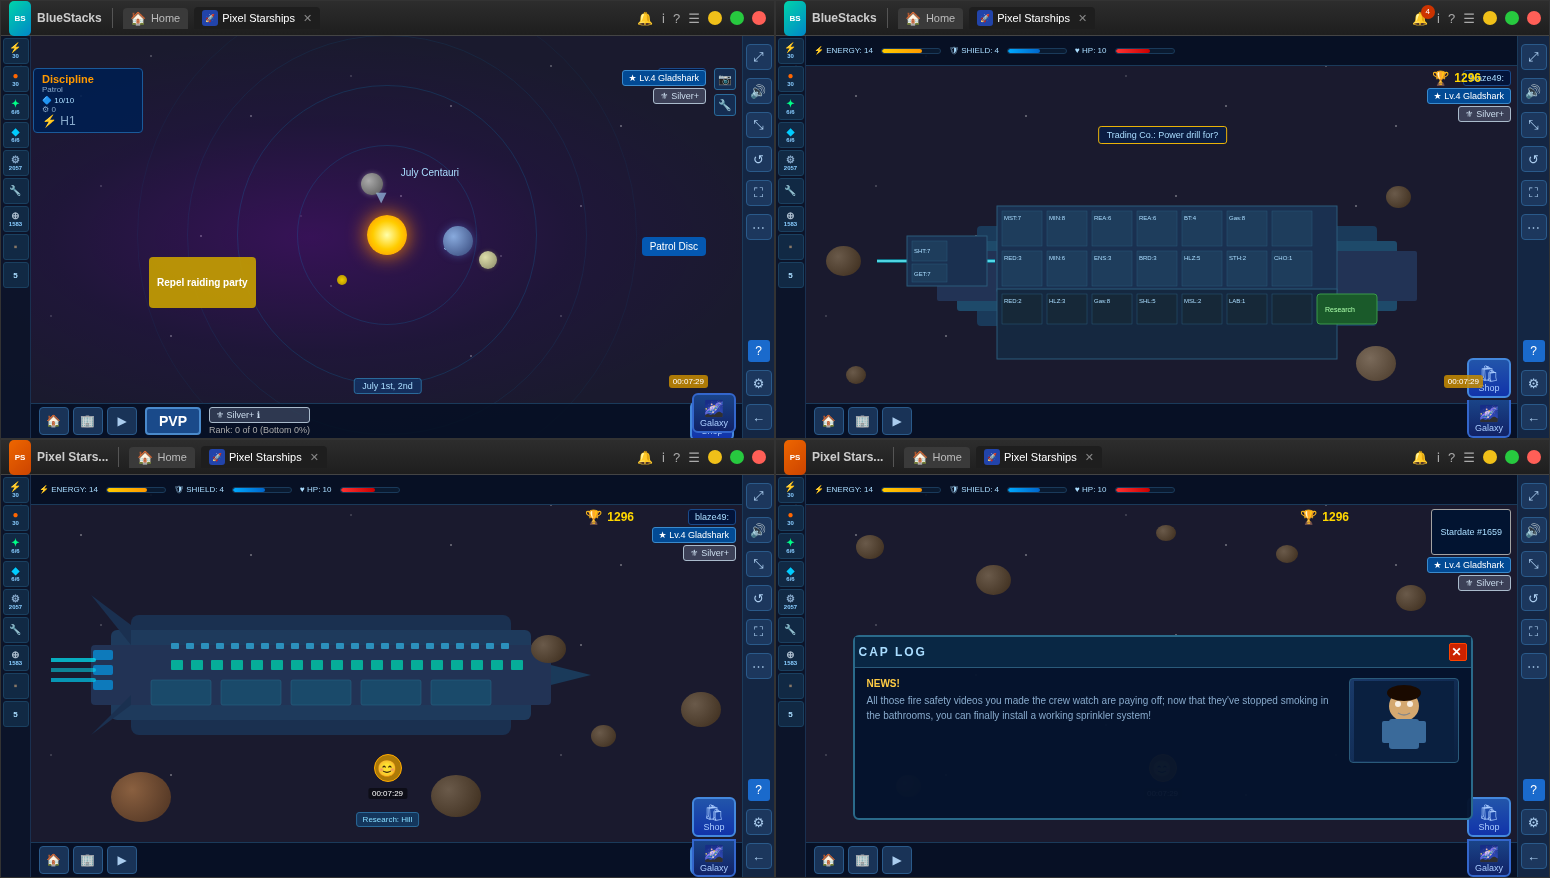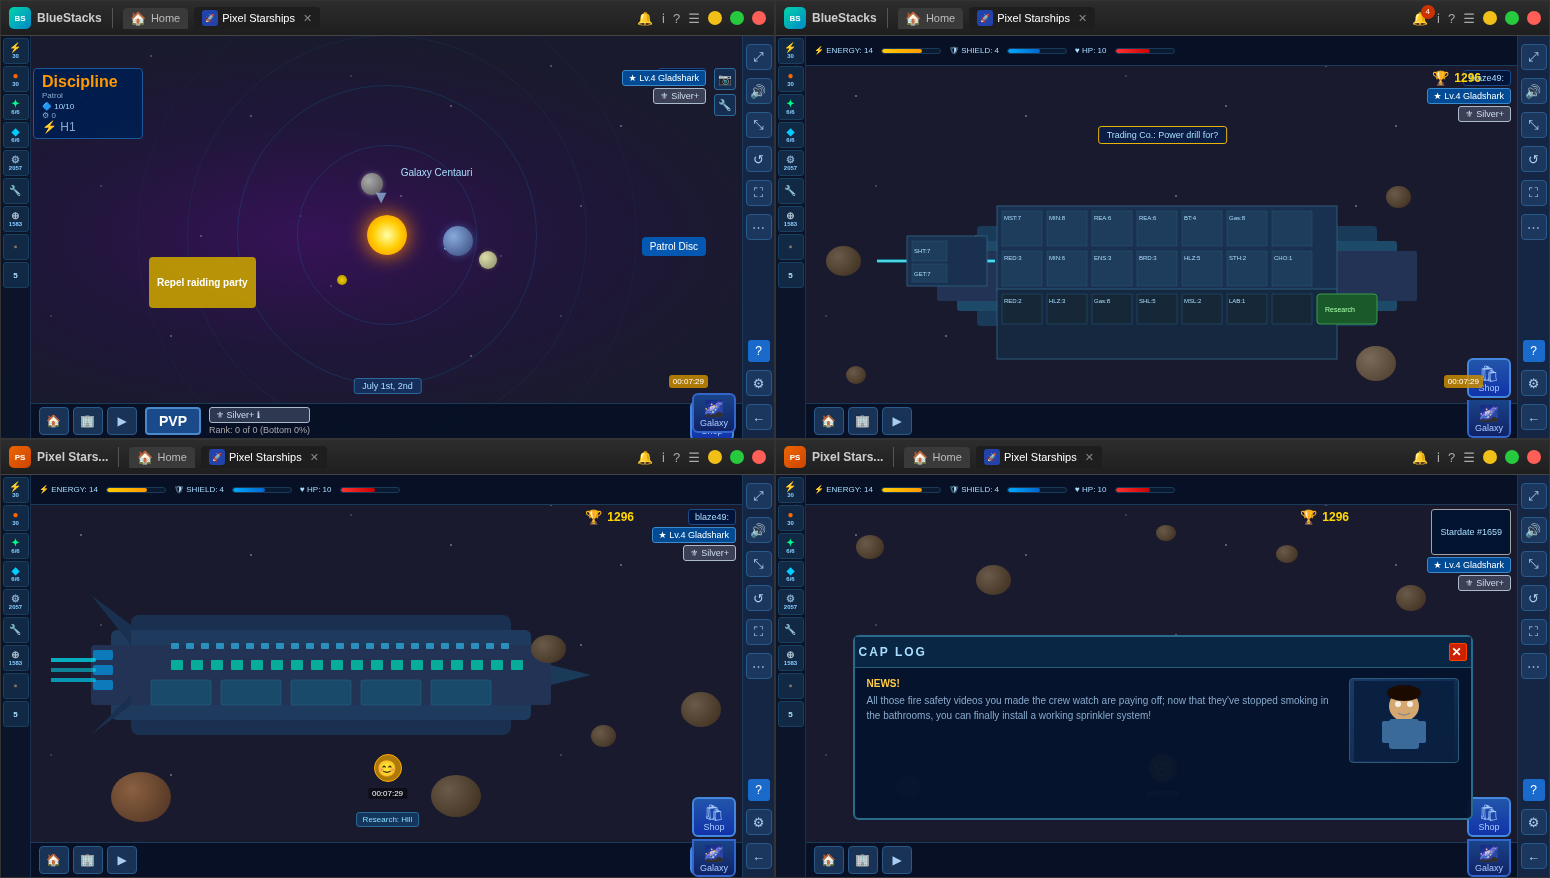--- a/index.html
+++ b/index.html
@@ -297,21 +297,21 @@
 
     .quadrant-wrapper {
       display: flex;
       flex-direction: column;
       width: 100%;
       height: 100%;
     }
 
     .bluestacks-logo {
       width: 22px;
-      height: 22px;
+      height: 35px;
       background: linear-gradient(135deg, #00d4aa 0%, #0087c8 100%);
       border-radius: 5px;
       display: flex;
       align-items: center;
       justify-content: center;
       font-size: 9px;
       color: white;
       font-weight: bold;
     }
 
@@ -423,21 +423,21 @@
       border-radius: 4px;
       padding: 4px 8px;
       color: #aaddff;
       font-size: 9px;
       z-index: 5;
       min-width: 110px;
     }
     .discipline-title {
       color: #ff9900;
       font-weight: bold;
-      font-size: 16px;
+      font-size: 11px;
     }
 
     
     .player-name {
       position: absolute;
       top: 32px;
       right: 68px;
       background: rgba(0,20,60,0.85);
       border: 1px solid #1a4a8a;
       color: #aaddff;
@@ -720,21 +720,21 @@
 
       <div class="galaxy-map">
 
         <div class="orbit-ring" style="width:180px;height:180px;top:50%;left:50%;transform:translate(-50%,-50%);"></div>
         <div class="orbit-ring" style="width:300px;height:300px;top:50%;left:50%;transform:translate(-50%,-50%);"></div>
         <div class="orbit-ring" style="width:400px;height:400px;top:50%;left:50%;transform:translate(-50%,-50%);border-color:rgba(0,180,255,0.08);"></div>
         <div class="orbit-ring" style="width:500px;height:500px;top:50%;left:50%;transform:translate(-50%,-50%);border-color:rgba(0,180,255,0.05);"></div>
 
         <div style="position:absolute;width:40px;height:40px;background:radial-gradient(circle,#ffffaa,#ffcc00,#ff8800);border-radius:50%;top:50%;left:50%;transform:translate(-50%,-50%);box-shadow:0 0 20px #ff8800;"></div>
 
-        <div style="position:absolute;top:30%;left:52%;color:#aaddff;font-size:10px;white-space:nowrap;">Galaxy Centauri</div>
+        <div style="position:absolute;top:30%;left:52%;color:#aaddff;font-size:10px;white-space:nowrap;">July Centauri</div>
 
         <div style="position:absolute;top:52%;left:58%;color:#aaddff;font-size:10px;">Sol</div>
 
         <div class="planet" style="width:22px;height:22px;background:radial-gradient(circle at 35% 35%,#aaaaaa,#555555);top:35%;left:48%;margin-top:-11px;margin-left:-11px;box-shadow:0 0 5px rgba(255,255,255,0.3);"></div>
         <div class="planet" style="width:30px;height:30px;background:radial-gradient(circle at 35% 35%,#88aadd,#334477);top:52%;left:60%;margin-top:-15px;margin-left:-15px;box-shadow:0 0 8px rgba(100,150,255,0.4);"></div>
         <div class="planet" style="width:18px;height:18px;background:radial-gradient(circle at 35% 35%,#ddddaa,#888866);top:55%;left:63%;box-shadow:0 0 4px rgba(200,200,100,0.3);"></div>
         <div class="planet" style="width:10px;height:10px;background:radial-gradient(circle,#eecc00,#aa8800);top:62%;left:43%;border-radius:50%;"></div>
 
         <div style="position:absolute;top:36%;left:48%;color:#aaddff;font-size:18px;opacity:0.6;">▼</div>
       </div>

